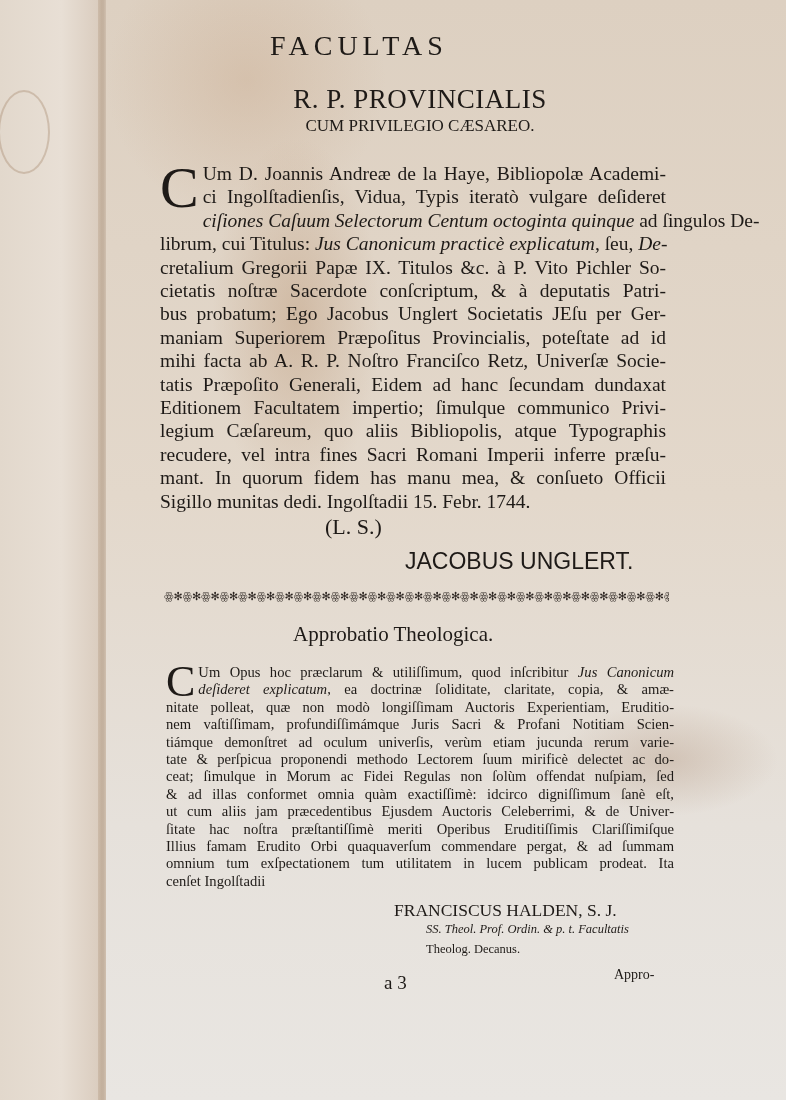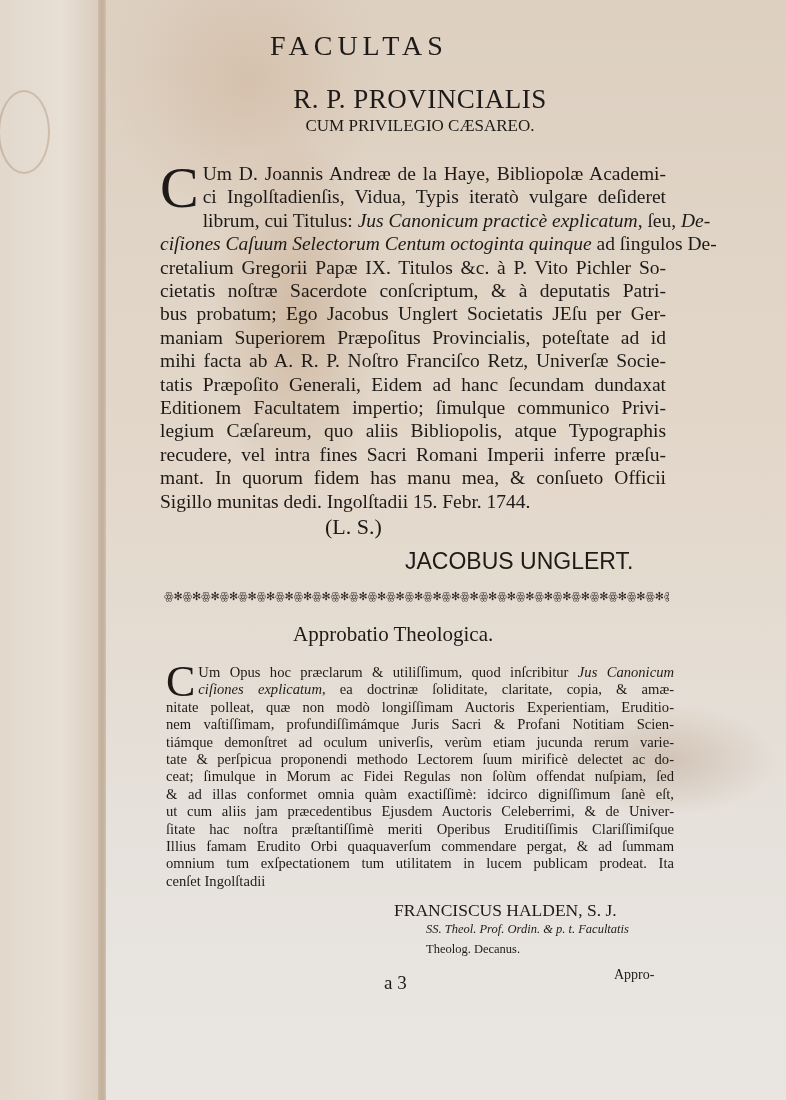--- a/index.html
+++ b/index.html
@@ -99,22 +99,22 @@
 
 <div class="title-main">FACULTAS</div>
 <div class="title-sub">R. P. PROVINCIALIS</div>
 <div class="title-priv">CUM PRIVILEGIO CÆSAREO.</div>
 
 <div class="body-text">
   <span class="dropcap">C</span>
   <div id="facultas-lines">
       <span class="line"><span>Um D. Joannis Andreæ de la Haye, Bibliopolæ Academi-</span></span>
       <span class="line"><span>ci Ingolſtadienſis, Vidua, Typis iteratò vulgare deſideret</span></span>
+      <span class="line"><span></span><i>ciſiones Caſuum Selectorum Centum octoginta quinque</i><span> ad ſingulos De-</span></span>
       <span class="line"><span>librum, cui Titulus: </span><i>Jus Canonicum practicè explicatum</i><span>, ſeu, </span><i>De-</i><span></span></span>
-      <span class="line"><span></span><i>ciſiones Caſuum Selectorum Centum octoginta quinque</i><span> ad ſingulos De-</span></span>
       <span class="line"><span>cretalium Gregorii Papæ IX. Titulos &amp;c. à P. Vito Pichler So-</span></span>
       <span class="line"><span>cietatis noſtræ Sacerdote conſcriptum, &amp; à deputatis Patri-</span></span>
       <span class="line"><span>bus probatum; Ego Jacobus Unglert Societatis JEſu per Ger-</span></span>
       <span class="line"><span>maniam Superiorem Præpoſitus Provincialis, poteſtate ad id</span></span>
       <span class="line"><span>mihi facta ab A. R. P. Noſtro Franciſco Retz, Univerſæ Socie-</span></span>
       <span class="line"><span>tatis Præpoſito Generali, Eidem ad hanc ſecundam dundaxat</span></span>
       <span class="line"><span>Editionem Facultatem impertio; ſimulque communico Privi-</span></span>
       <span class="line"><span>legium Cæſareum, quo aliis Bibliopolis, atque Typographis</span></span>
       <span class="line"><span>recudere, vel intra fines Sacri Romani Imperii inferre præſu-</span></span>
       <span class="line"><span>mant. In quorum fidem has manu mea, &amp; conſueto Officii</span></span>
@@ -126,21 +126,21 @@
 <div class="sig1">JACOBUS UNGLERT.</div>
 
 <div class="ornament">ꙮ✻ꙮ✻ꙮ✻ꙮ✻ꙮ✻ꙮ✻ꙮ✻ꙮ✻ꙮ✻ꙮ✻ꙮ✻ꙮ✻ꙮ✻ꙮ✻ꙮ✻ꙮ✻ꙮ✻ꙮ✻ꙮ✻ꙮ✻ꙮ✻ꙮ✻ꙮ✻ꙮ✻ꙮ✻ꙮ✻ꙮ✻ꙮ✻ꙮ✻ꙮ</div>
 
 <div class="appr-title">Approbatio Theologica.</div>
 
 <div class="body2">
   <span class="dropcap">C</span>
   <div id="approbatio-lines">
       <span class="line"><span>Um Opus hoc præclarum &amp; utiliſſimum, quod inſcribitur </span><i>Jus Canonicum</i><span></span></span>
-      <span class="line"><span></span><i>ciſiones explicatum</i><span>, ea doctrinæ ſoliditate, claritate, copia, &amp; amæ-</span></span>
+      <span class="line"><span></span><i>deſideret explicatum</i><span>, ea doctrinæ ſoliditate, claritate, copia, &amp; amæ-</span></span>
       <span class="line"><span>nitate polleat, quæ non modò longiſſimam Auctoris Experientiam, Eruditio-</span></span>
       <span class="line"><span>nem vaſtiſſimam, profundiſſimámque Juris Sacri &amp; Profani Notitiam Scien-</span></span>
       <span class="line"><span>tiámque demonſtret ad oculum univerſis, verùm etiam jucunda rerum varie-</span></span>
       <span class="line"><span>tate &amp; perſpicua proponendi methodo Lectorem ſuum mirificè delectet ac do-</span></span>
       <span class="line"><span>ceat; ſimulque in Morum ac Fidei Regulas non ſolùm offendat nuſpiam, ſed</span></span>
       <span class="line"><span>&amp; ad illas conformet omnia quàm exactiſſimè: idcirco digniſſimum ſanè eſt,</span></span>
       <span class="line"><span>ut cum aliis jam præcedentibus Ejusdem Auctoris Celeberrimi, &amp; de Univer-</span></span>
       <span class="line"><span>ſitate hac noſtra præſtantiſſimè meriti Operibus Eruditiſſimis Clariſſimiſque</span></span>
       <span class="line"><span>Illius famam Erudito Orbi quaquaverſum commendare pergat, &amp; ad ſummam</span></span>
       <span class="line"><span>omnium tum exſpectationem tum utilitatem in lucem publicam prodeat. Ita</span></span>

